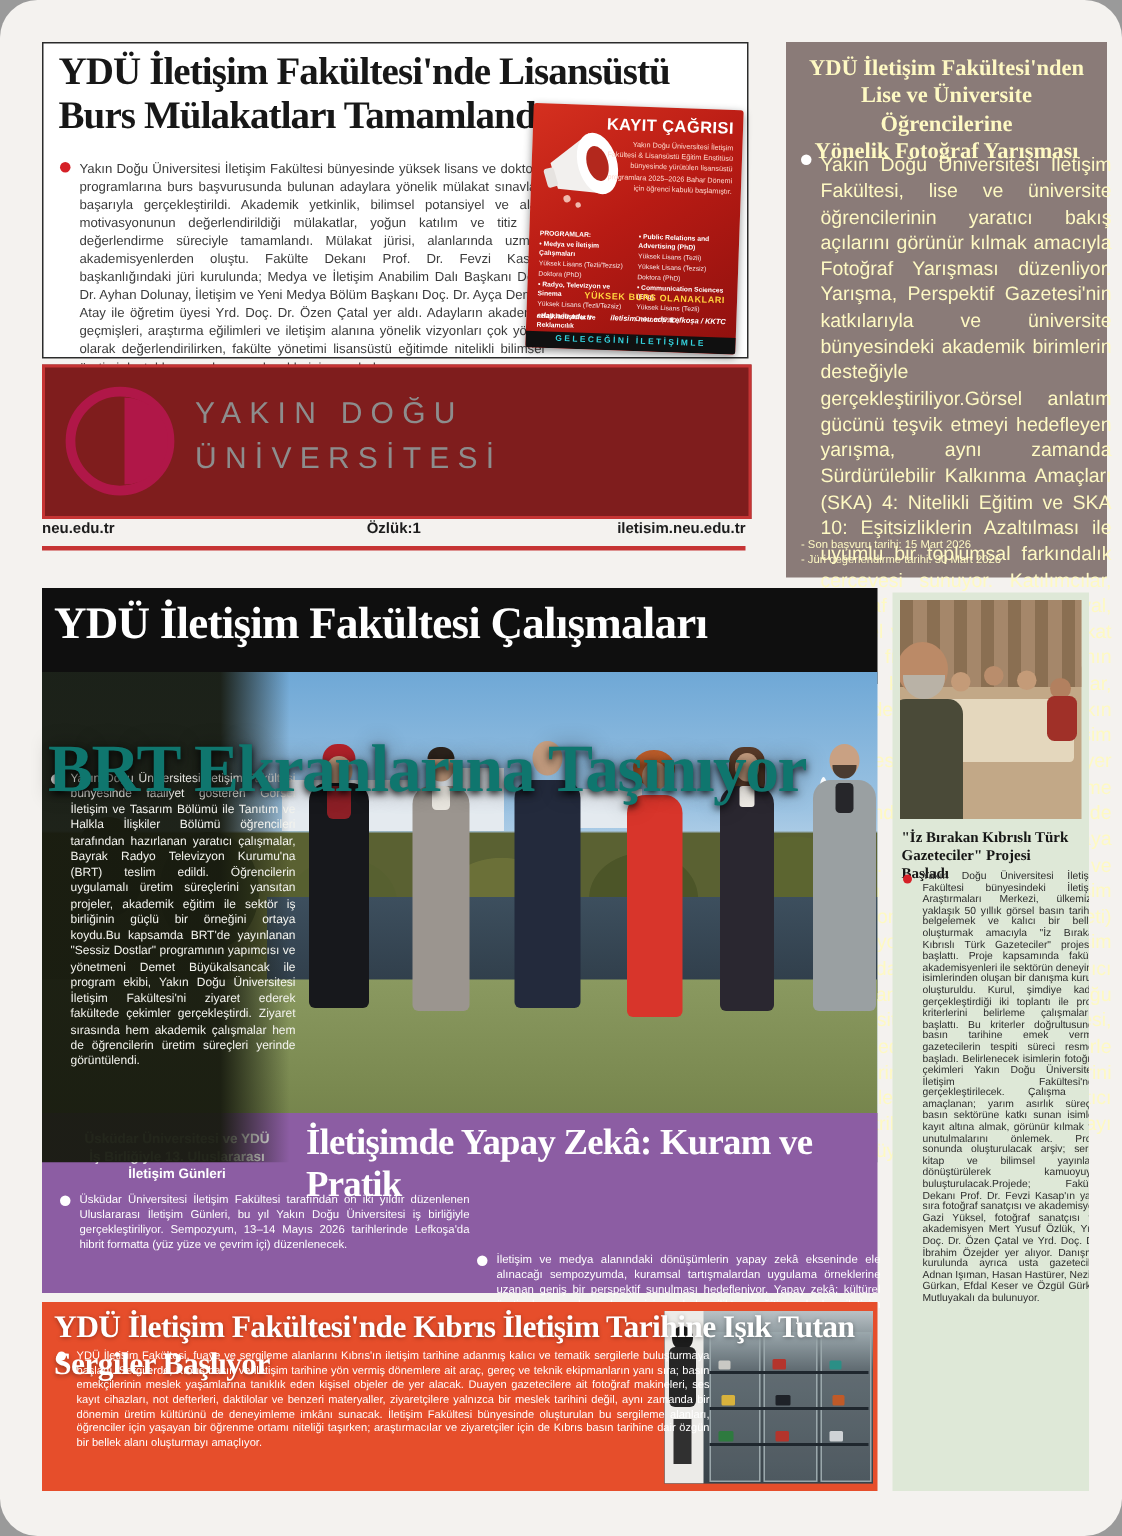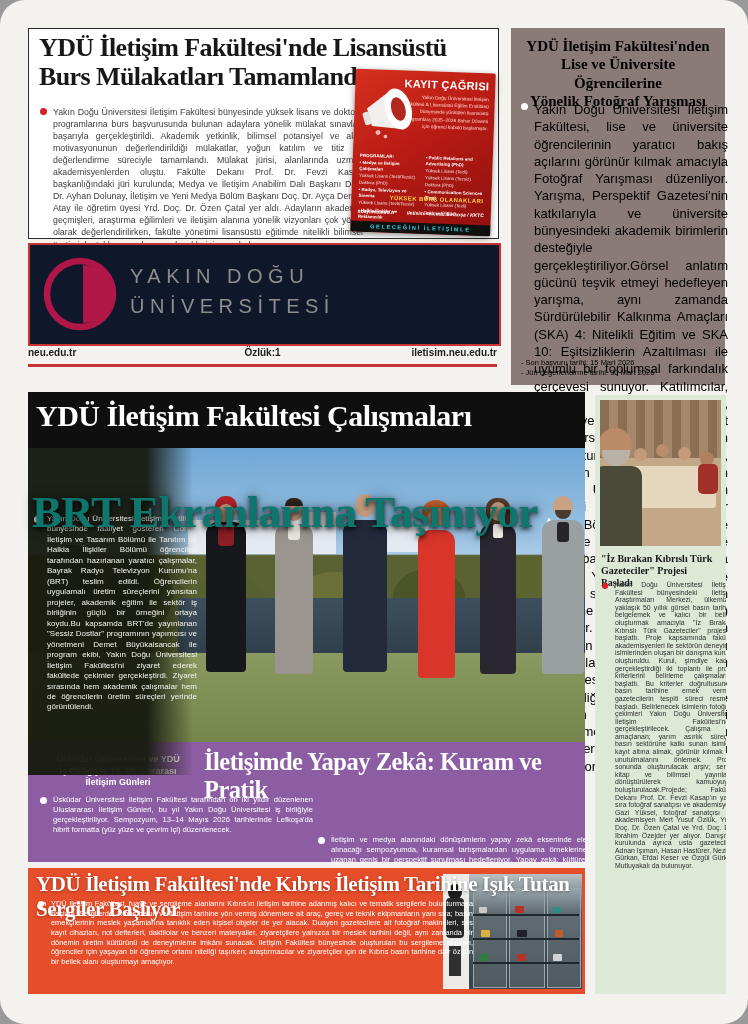--- a/index.html
+++ b/index.html
@@ -25,27 +25,27 @@
   .flyer-intro{right:6px;top:23px;width:86px;font-size:4.8px;line-height:1.5;color:#ffd9cd;text-align:right;}
   .flyer-progs{top:84px;font-size:4.5px;line-height:1.35;color:rgba(255,255,255,.88);}
   .flyer-progs div{margin-bottom:1px;}
   .prog-h{font-weight:bold;color:#fff;}
   .flyer-burs{right:8px;top:125px;color:#ffd23e;font-weight:bold;font-size:6px;letter-spacing:.4px;}
   .flyer-urls{left:0;top:139px;width:100%;font-size:5px;font-weight:bold;font-style:italic;}
   .flyer-strip{left:0;bottom:0;width:100%;height:11px;background:#101010;color:#35d3de;
                font-size:5.6px;font-weight:bold;letter-spacing:1.6px;text-align:center;line-height:11px;}
 
   
-  .a2-box{left:511px;top:28px;width:214px;height:357px;background:#8a7b78;color:#000000;}
+  .a2-box{left:524px;top:28px;width:214px;height:357px;background:#8a7b78;color:#fef9c3;}
   .a2-title{left:6px;top:9px;width:202px;text-align:center;font-weight:bold;font-size:15px;line-height:1.22;}
   .a2-body{left:10px;top:73px;width:194px;font-size:13px;line-height:1.33;}
   .a2-date{left:10px;width:194px;font-size:7.5px;line-height:1.33;}
 
   
-  .mast{left:28px;top:243px;width:469px;height:99px;background:#0f172a;border:2px solid #c63434;}
+  .mast{left:28px;top:243px;width:469px;height:99px;background:#7f1d1d;border:2px solid #c63434;}
   .mast-text{left:100px;top:16px;color:#8d8d8d;font-size:20px;line-height:1.5;}
   .ls1{letter-spacing:5.5px;} .ls2{letter-spacing:9.5px;}
   .dateline{top:347px;font-weight:bold;font-size:10px;color:#1d1d1d;}
   .redrule{left:28px;top:364px;width:469px;height:2.5px;background:#c63434;}
 
   
   .band{left:28px;top:392px;width:557px;height:64px;background:#0f0f0f;}
   .band-title{left:8px;top:7px;color:#fff;font-weight:bold;font-size:30px;letter-spacing:-0.5px;}
   .photo{left:28px;top:448px;width:557px;height:327px;overflow:hidden;
          background:linear-gradient(#6fa8d6 0%,#9cc3e2 28%,#cfdfee 45%,#cfdfee 100%);}

